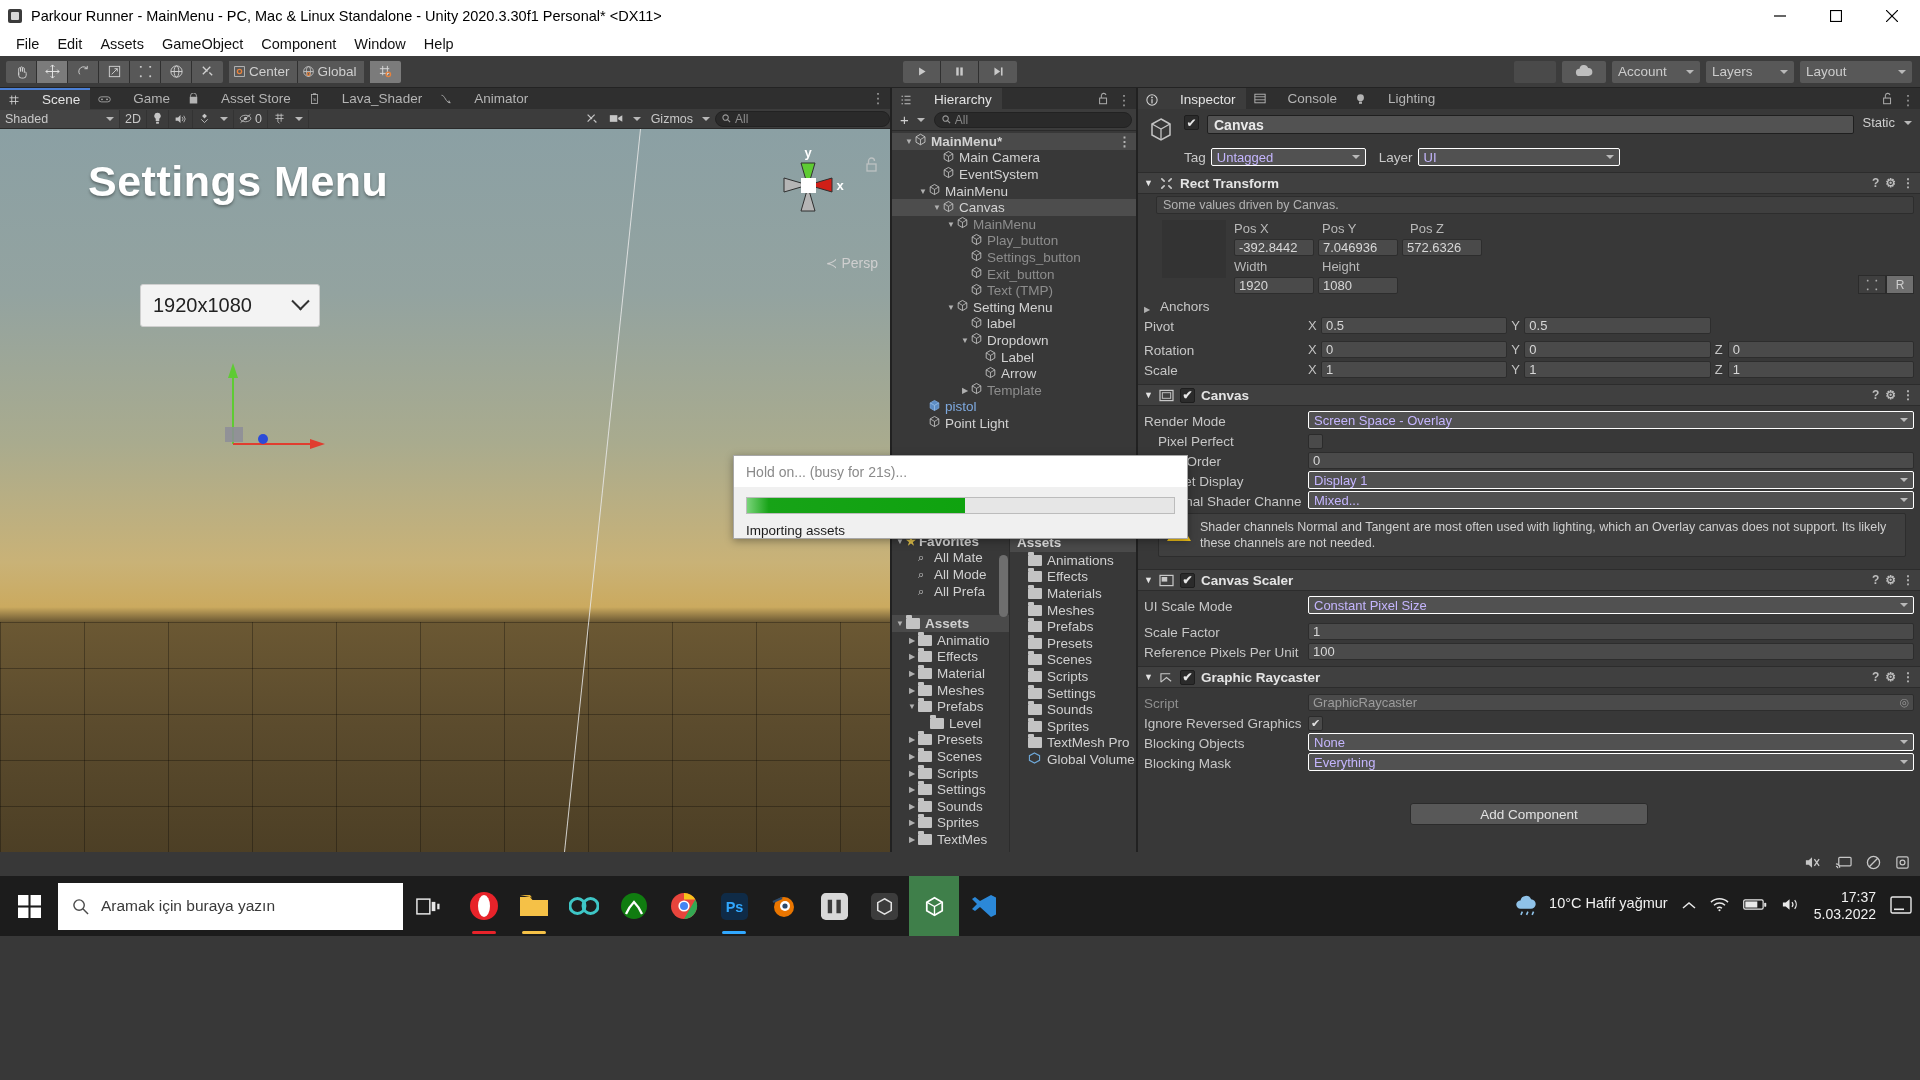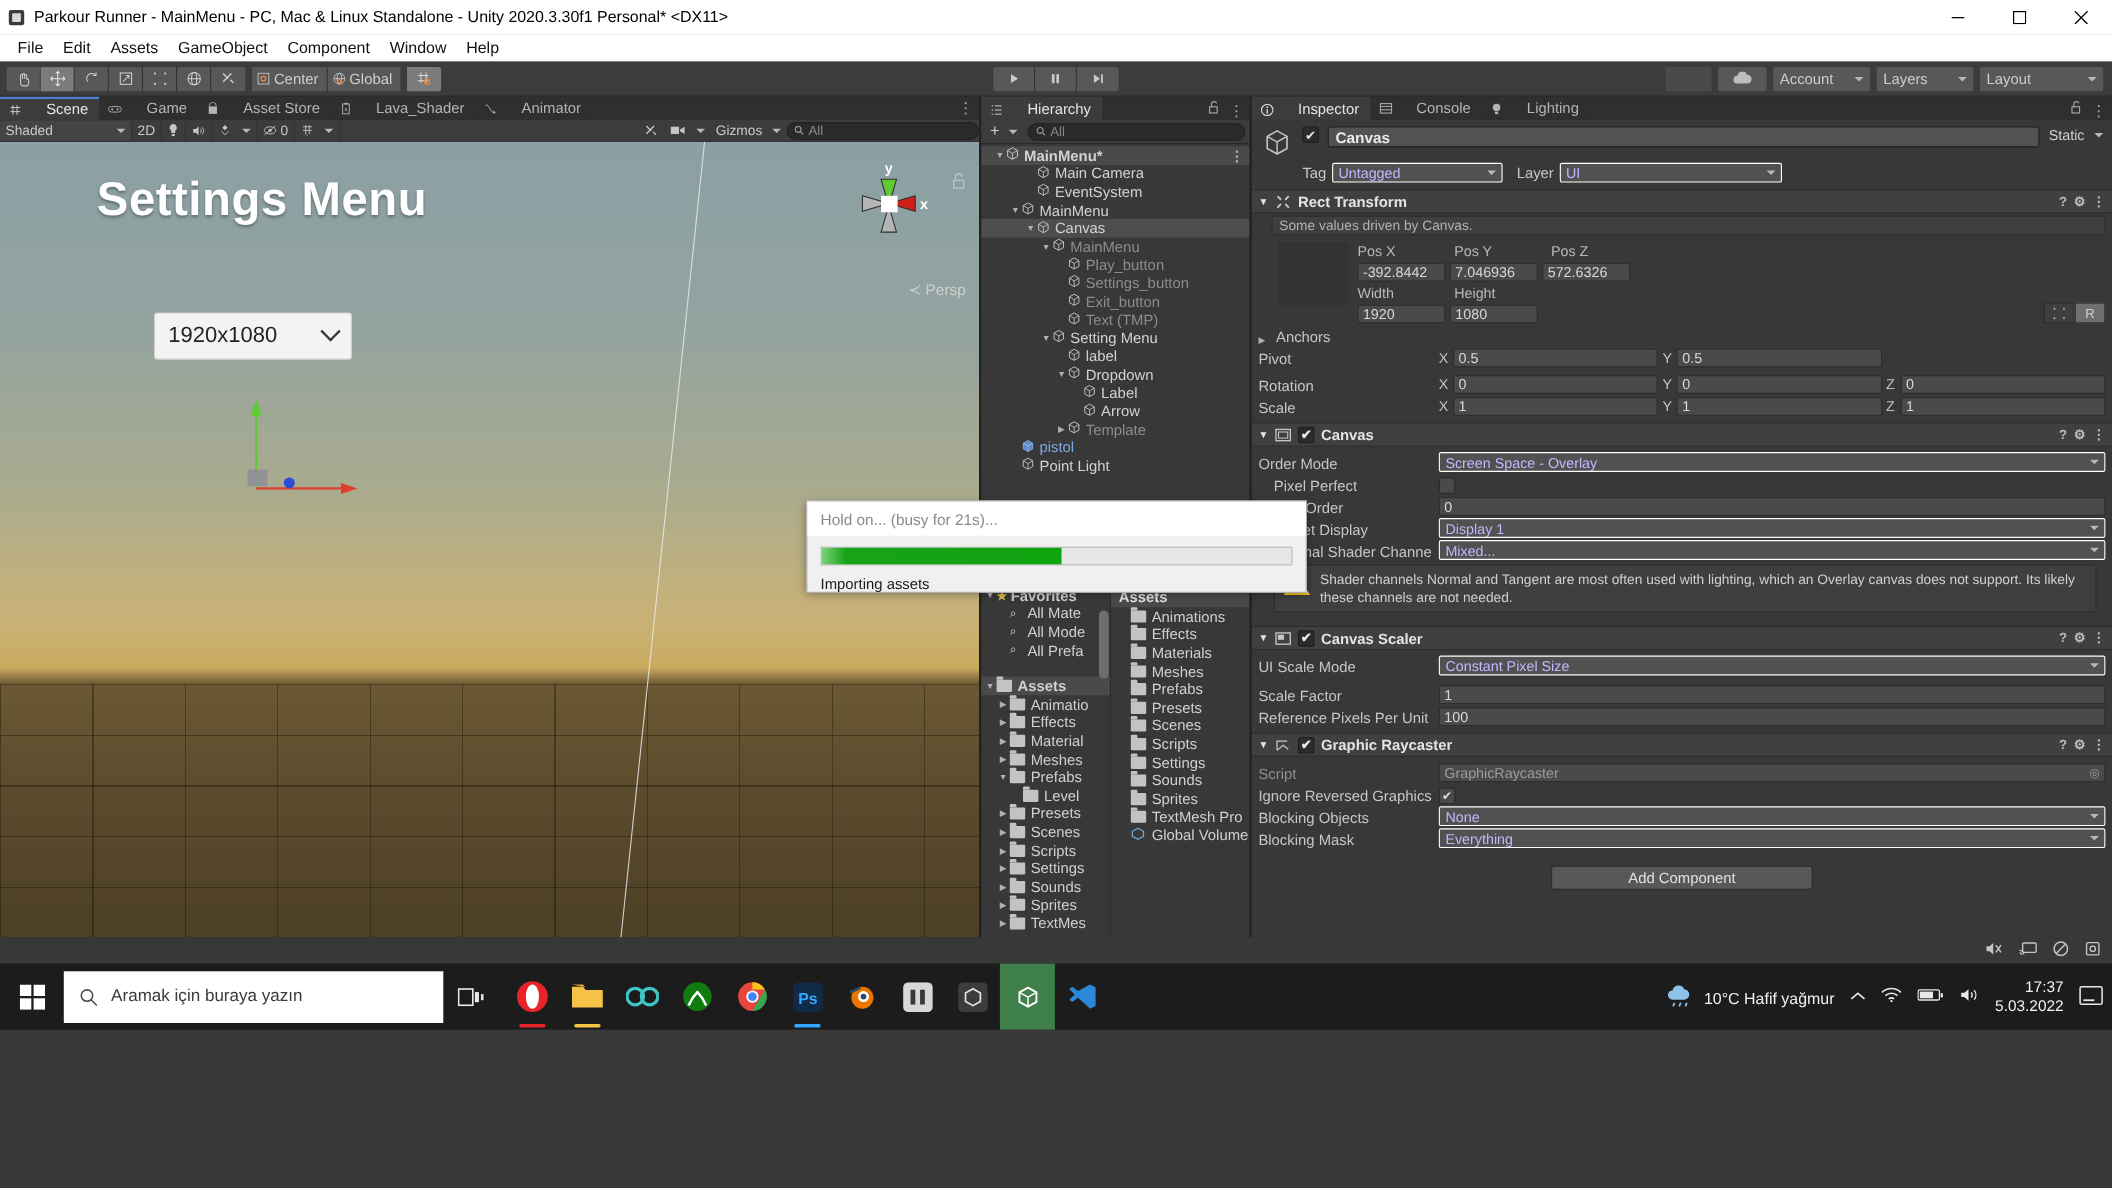--- a/index.html
+++ b/index.html
@@ -279,21 +279,21 @@
     margin: 2px 6px 4px 18px;
   }
   .anchor-preview { width: 64px; height: 58px; background: #333; margin: 2px 0 0 18px; }
   .warnbox {
     display: flex; gap: 8px; background: #3f3f3f; border: 1px solid #2d2d2d;
     border-radius: 2px; margin: 4px 8px 6px 14px; padding: 5px 7px;
     font-size: 12.5px; color: #cfcfcf; line-height: 1.28;
   }
   .warn-tri { width: 26px; flex: none; }
   .addcomp {
-    margin: 10px auto 0 auto; width: 238px; height: 22px; background: #585858;
+    margin: 26px auto 0 auto; width: 238px; height: 22px; background: #585858;
     border: 1px solid #2b2b2b; border-radius: 3px; display: flex; align-items: center;
     justify-content: center; font-size: 13.5px; color: #e2e2e2;
   }
   .xyz-cell { display: flex; align-items: center; gap: 4px; flex: 1; }
   .xyz-cell .ax { color: #c3c3c3; width: 9px; font-size: 13px; }
 
   
   .dialog {
     position: absolute; left: 733px; top: 455px; width: 455px; height: 84px;
     background: #f0f0f0; border: 1px solid #a7a7a7; box-shadow: 0 2px 8px rgba(0,0,0,.35);
@@ -334,21 +334,21 @@
     position: relative;
   }
   .tbi.active { background: #3f7f4a; }
   .tbi .underline {
     position: absolute; bottom: 2px; left: 13px; width: 24px; height: 3px; border-radius: 2px;
   }
   .tb-right-area {
     position: absolute; right: 0; bottom: 0; height: 60px; display: flex;
     align-items: center; gap: 14px; padding-right: 8px; color: #eaeaea; font-size: 14px;
   }
-  .weather { display: flex; align-items: flex-end; gap: 8px; font-size: 14.5px; color: #f0f0f0; }
+  .weather { display: flex; align-items: flex-start; gap: 8px; font-size: 14.5px; color: #f0f0f0; }
   .clock { display: flex; flex-direction: column; align-items: flex-end; line-height: 1.25;
     font-size: 14px; color: #f2f2f2; }
   .notif-sq { width: 22px; height: 22px; position: relative; }
 </style>
 </head>
 <body>
 
 <div class="app">
 
   <div class="titlebar">
@@ -1293,21 +1293,21 @@
           </svg>
         <div class="chk">✔</div>
         <span>Canvas</span>
         <span class="spacer"></span>
         <span class="hico">?</span>
         <span class="hico">⚙</span>
         <span class="hico kebab">⋮</span>
       </div>
       <div class="comp-body">
         <div class="drow">
-          <span class="dlabel">Order Mode</span>
+          <span class="dlabel">Render Mode</span>
           <div class="combo" style="flex:1">
             <span>Screen Space - Overlay</span>
               <i class="caret"></i>
           </div>
         </div>
         <div class="drow">
           <span class="dlabel" style="padding-left:14px">Pixel Perfect</span>
           <div style="width:15px;height:15px;background:#4a4a4a;border:1px solid #2b2b2b;border-radius:2px"></div>
         </div>
         <div class="drow">

